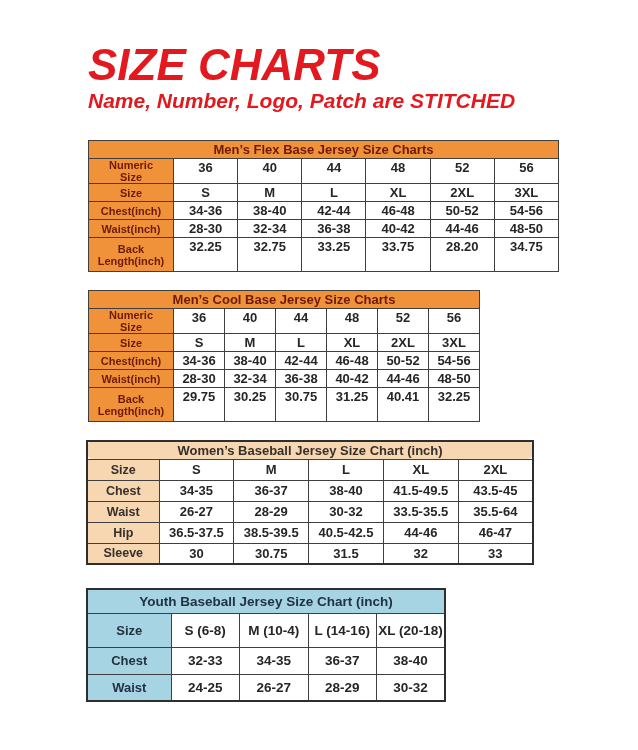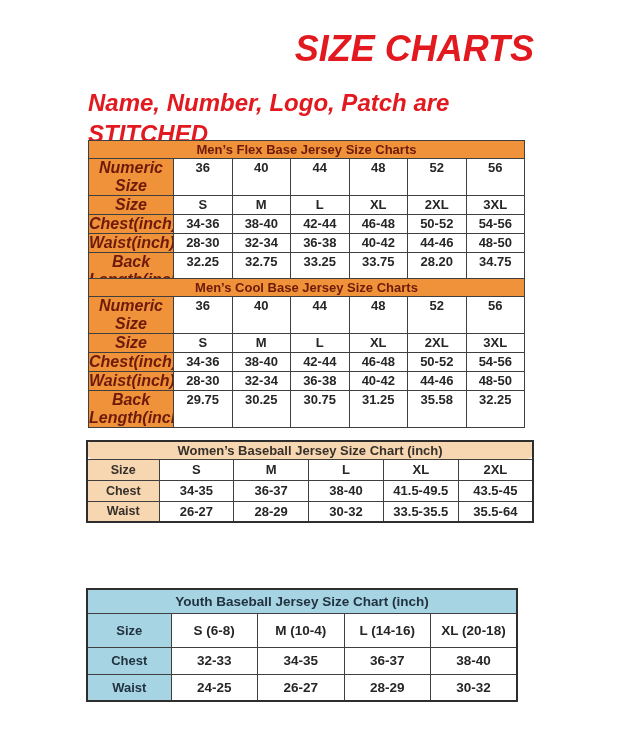--- a/index.html
+++ b/index.html
@@ -18,29 +18,29 @@
   *{margin:0;padding:0;box-sizing:border-box;}
   html,body{background:#fff;}
   body{font-family:"Liberation Sans", sans-serif;}
   .page{
     position:relative;
     width:638px;height:750px;
     background:var(--page-bg);
     overflow:hidden;
   }
   .page-title{
-    position:absolute;left:88px;top:28px;width:446px;
-    text-align:right;
-    font-size:36px;font-weight:700;font-style:italic;
+    position:absolute;left:88px;top:40px;width:446px;
+    text-align:left;
+    font-size:44px;font-weight:700;font-style:italic;
     color:var(--title-red);
     letter-spacing:0px;
   }
   .page-subtitle{
     position:absolute;left:88px;top:87px;width:470px;
-    font-size:24px;font-weight:700;font-style:italic;
+    font-size:21px;font-weight:700;font-style:italic;
     color:var(--title-red);
     line-height:1.3;
   }
   .page-subtitle span{display:block;}
 
   table{
     position:absolute;
     border-collapse:collapse;
     table-layout:fixed;
     background:#fff;
@@ -56,21 +56,21 @@
   th{white-space:pre-line;}
   .title-row td{
     text-align:center;
     font-size:13px;
     height:17px;
     white-space:nowrap;
   }
   
   .theme-orange .title-row td,
   .theme-orange th{background:var(--orange);color:var(--maroon);}
-  .theme-orange th{font-size:16px;vertical-align:middle;font-style:italic;}
+  .theme-orange th{font-size:11px;vertical-align:middle;}
   .theme-orange td{font-size:13px;vertical-align:top;padding:1px 2px;}
   .theme-orange tbody tr:last-child{height:34px;}
   .theme-orange col.label-col{width:85px;}
   
   .theme-peach{border:2px solid var(--outer-border);}
   .theme-peach .title-row td,
   .theme-peach th{background:var(--peach);color:var(--peach-text);}
   .theme-peach th{font-size:12.5px;}
   .theme-peach td{font-size:13px;vertical-align:middle;}
   .theme-peach .title-row td{height:18px;border-radius:6px;}
@@ -81,24 +81,24 @@
   .theme-blue .title-row td,
   .theme-blue th{background:var(--blue);color:var(--blue-text);}
   .theme-blue th{font-size:13px;}
   .theme-blue td{font-size:13.5px;vertical-align:middle;}
   .theme-blue .title-row td{height:24px;}
   .theme-blue tbody tr:first-child th,
   .theme-blue tbody tr:first-child td{height:34px;}
   .theme-blue tbody th,.theme-blue tbody td{height:27px;}
   .theme-blue col.label-col{width:84px;}
 
-  #table-0{left:88px;top:140px;width:437px;}
-  #table-1{left:88px;top:278px;width:437px;}
+  #table-0{left:88px;top:140px;width:471px;}
+  #table-1{left:88px;top:290px;width:392px;}
   #table-2{left:86px;top:440px;width:448px;}
-  #table-3{left:86px;top:588px;width:432px;}
+  #table-3{left:86px;top:588px;width:360px;}
 </style>
 </head>
 <body>
 
 <div class="page">
   <div class="page-title">SIZE CHARTS</div>
 
   <div class="page-subtitle">
     <span>Name, Number, Logo, Patch are STITCHED</span>
   </div>
@@ -221,21 +221,21 @@
           <td>44-46</td>
           <td>48-50</td>
         </tr>
         <tr>
           <th>Back
 Length(inch)</th>
           <td>29.75</td>
           <td>30.25</td>
           <td>30.75</td>
           <td>31.25</td>
-          <td>35.58</td>
+          <td>40.41</td>
           <td>32.25</td>
         </tr>
       </tbody>
     </table>
   <table id="table-2" class="theme-peach">
       <colgroup>
         <col class="label-col">
         <col>
         <col>
         <col>
@@ -265,20 +265,36 @@
           <td>43.5-45</td>
         </tr>
         <tr>
           <th>Waist</th>
           <td>26-27</td>
           <td>28-29</td>
           <td>30-32</td>
           <td>33.5-35.5</td>
           <td>35.5-64</td>
         </tr>
+        <tr>
+          <th>Hip</th>
+          <td>36.5-37.5</td>
+          <td>38.5-39.5</td>
+          <td>40.5-42.5</td>
+          <td>44-46</td>
+          <td>46-47</td>
+        </tr>
+        <tr>
+          <th>Sleeve</th>
+          <td>30</td>
+          <td>30.75</td>
+          <td>31.5</td>
+          <td>32</td>
+          <td>33</td>
+        </tr>
       </tbody>
     </table>
   <table id="table-3" class="theme-blue">
       <colgroup>
         <col class="label-col">
         <col>
         <col>
         <col>
         <col>
       </colgroup>

